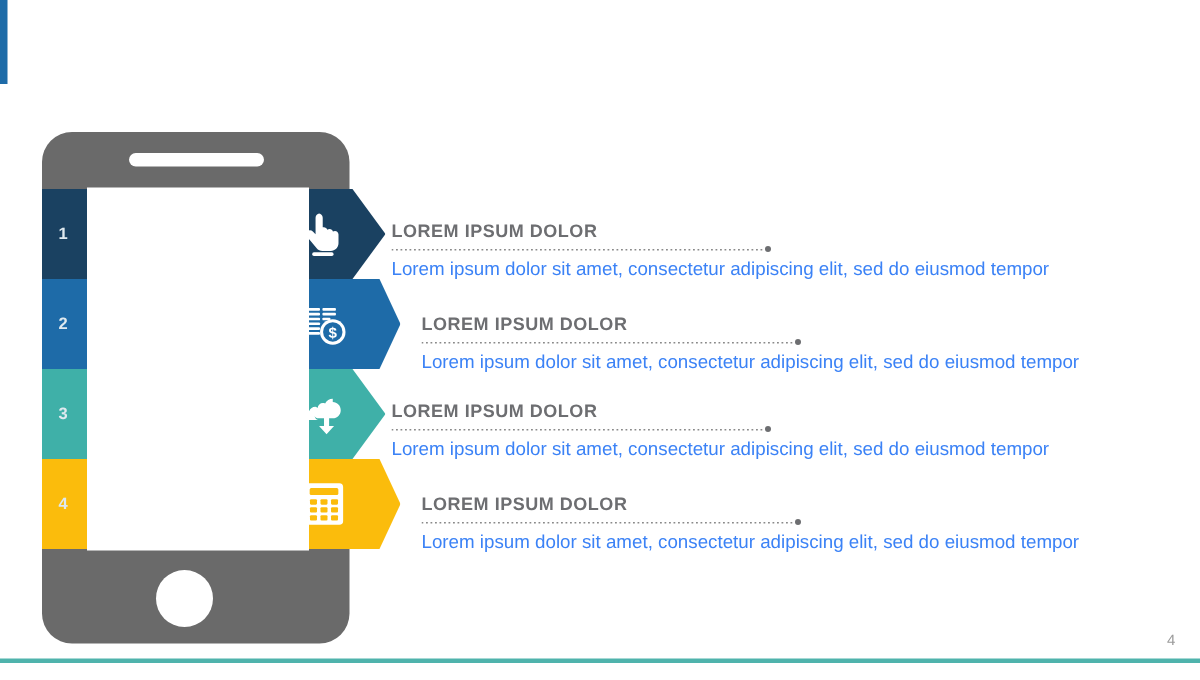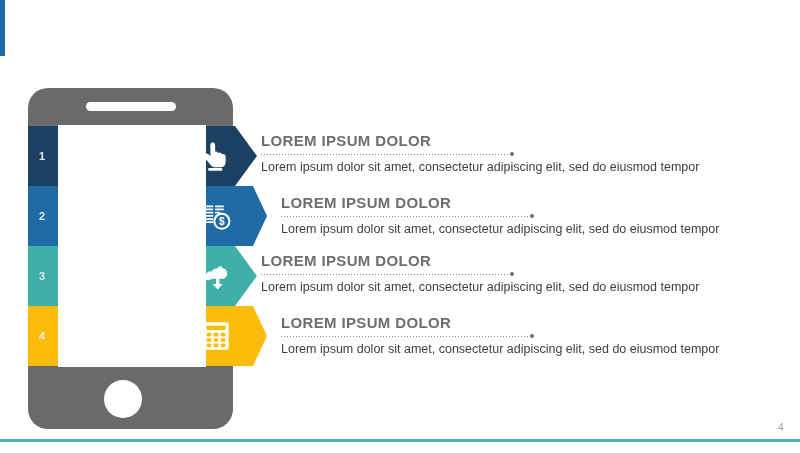--- a/index.html
+++ b/index.html
@@ -72,38 +72,38 @@
   }
   .arrow .ico{
     position:absolute;left:8px;top:50%;transform:translateY(-50%);
     width:34px;height:34px;
   }
   .arrow .ico svg{display:block;width:34px;height:34px;fill:#ffffff;}
 
   
   .row{position:absolute;}
   .row-title{
-    font-size:15px;font-weight:700;color:#6d6e71;
+    font-size:12px;font-weight:700;color:#6d6e71;
     letter-spacing:.35px;white-space:nowrap;
-    margin:1px 0 2px 0;
+    margin:16px 0 2px 0;
   }
   .dot-line{
     position:relative;height:7px;width:253px;margin:0 0 1px 0;
   }
   .dot-line .dl{
     position:absolute;left:0;top:3px;width:248px;height:1px;
     background-image:linear-gradient(to right,#8a8a8a 1px, transparent 1px);
     background-size:3px 1px;background-repeat:repeat-x;
   }
   .dot-line .dl-end{
     position:absolute;right:0;top:1px;width:4px;height:4px;
     border-radius:50%;background:#6d6e71;
   }
   .row-body{
-    font-size:12.5px;color:#404040;white-space:nowrap;
+    font-size:12.5px;color:#3b82f6;white-space:nowrap;
     line-height:16px;
   }
 </style>
 </head>
 <body>
 
 <div class="slide">
 
   <div class="accent-bar" style="background: rgb(30, 107, 168);"></div>
 

